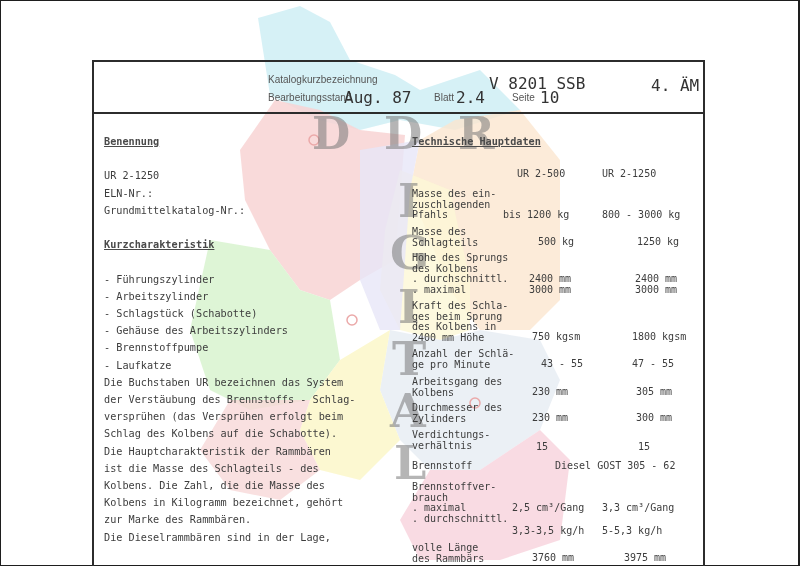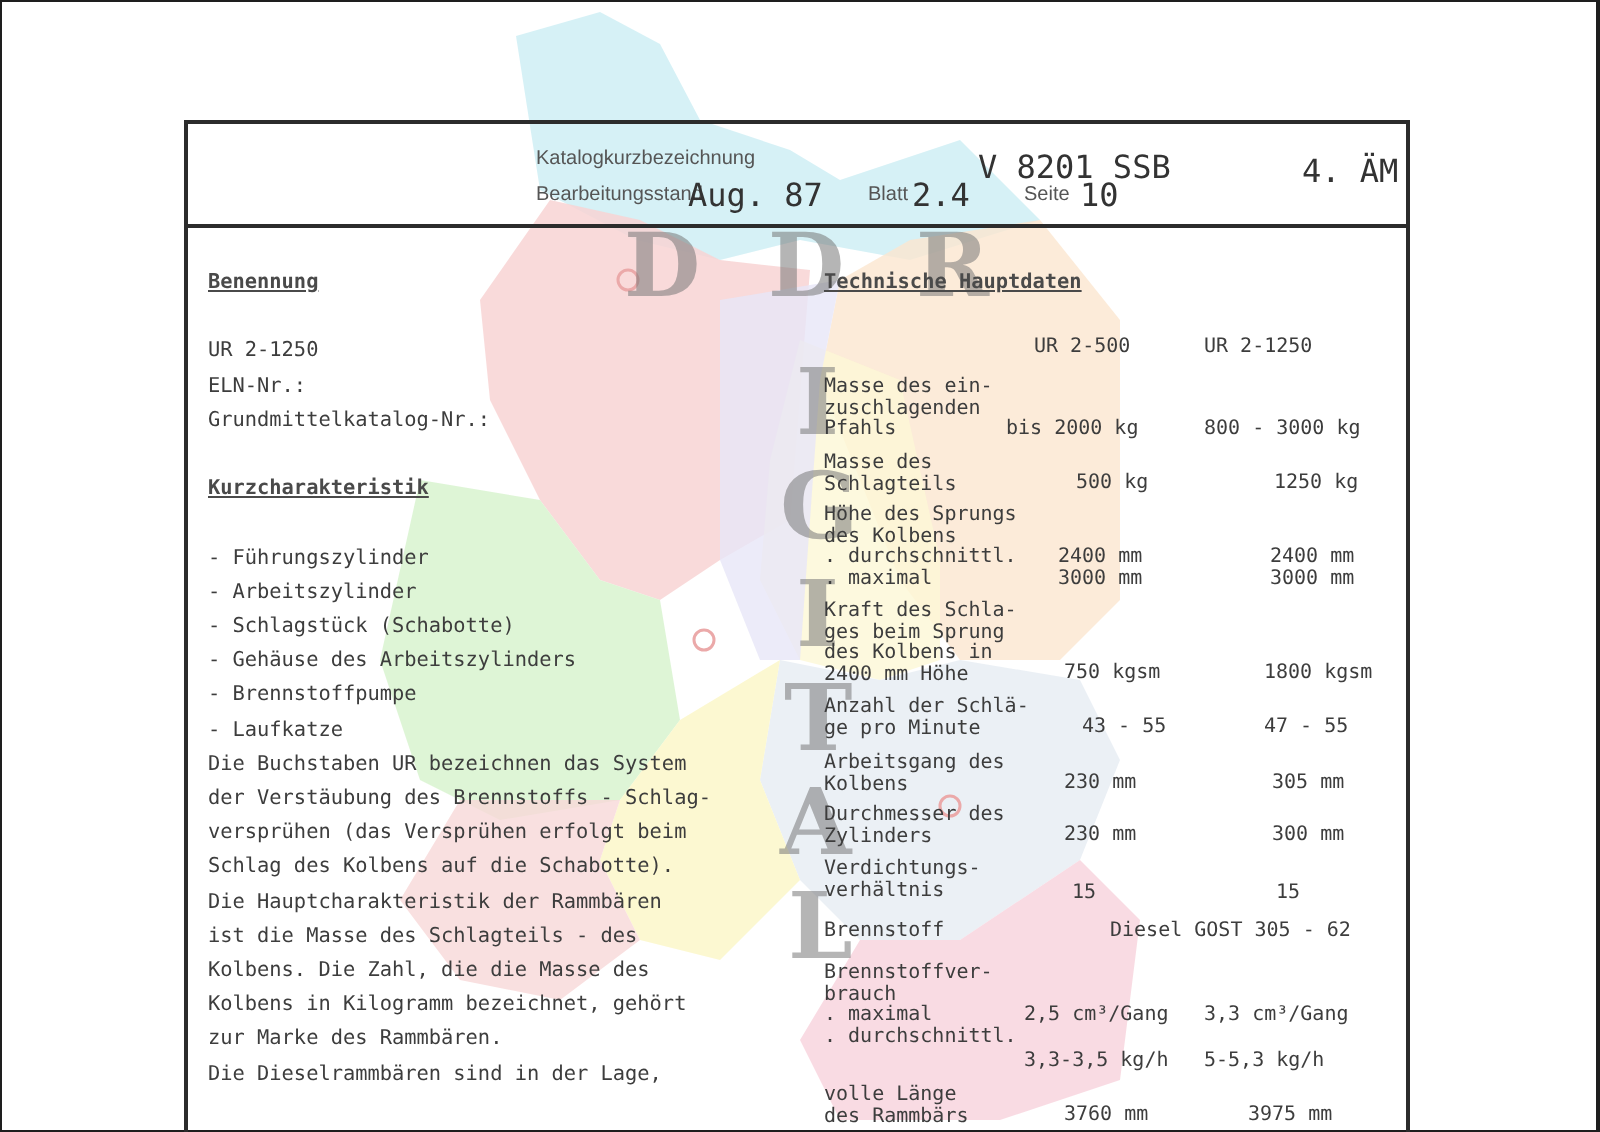--- a/index.html
+++ b/index.html
@@ -106,21 +106,21 @@
 
     <div class="trow" style="top:36px;">
       <span class="tv1" style="left:105px;">UR 2-500</span>
       <span class="tv2" style="left:190px;">UR 2-1250</span>
     </div>
 
     <div class="trow" style="top:56px;">
       <span class="tlabel">Masse des ein-
 zuschlagenden
 Pfahls</span>
-      <span class="tv1" style="left:91px;top:21px;">bis 2000 kg</span>
+      <span class="tv1" style="left:91px;top:21px;">bis 1200 kg</span>
       <span class="tv2" style="left:190px;top:21px;">800 - 3000 kg</span>
     </div>
 
     <div class="trow" style="top:94px;">
       <span class="tlabel">Masse des
 Schlagteils</span>
       <span class="tv1" style="left:126px;top:10px;">500 kg</span>
       <span class="tv2" style="left:225px;top:10px;">1250 kg</span>
     </div>
 

